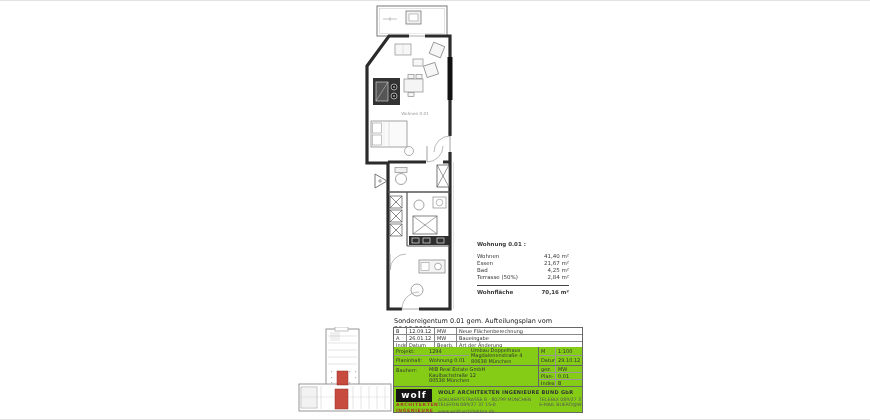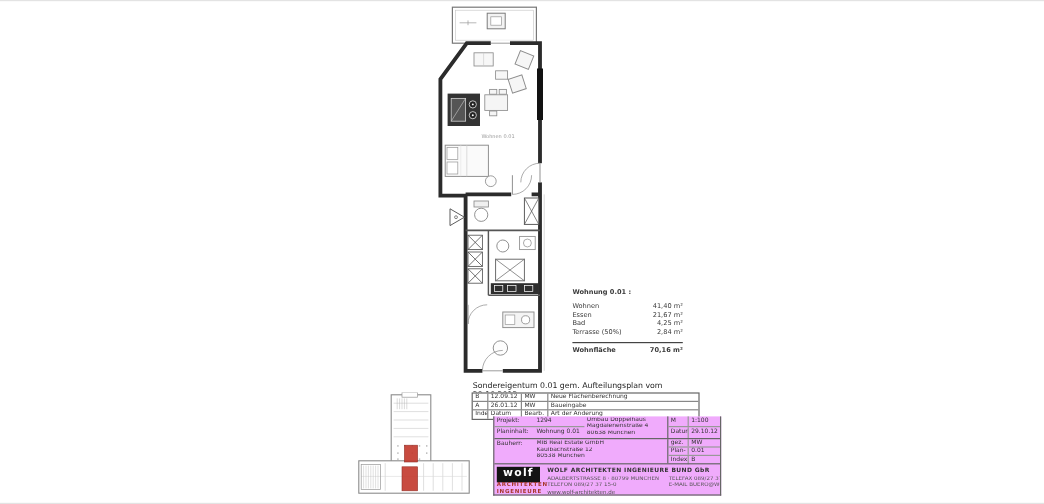--- a/index.html
+++ b/index.html
@@ -23,21 +23,21 @@
   .rev-table{position:absolute;left:393px;top:326px;width:190px;border:1px solid #666;
              display:grid;grid-template-columns:13px 28px 22px 1fr;box-sizing:border-box;
              font-size:5px;color:#333;background:#fff;}
   .rev-cell{height:7px;line-height:7px;padding:0 2px;border-right:1px solid #888;border-bottom:1px solid #888;
             overflow:hidden;white-space:nowrap;box-sizing:border-box;}
   .rev-cell.last{border-right:none;}
   .rev-cell.hdr{border-bottom:none;}
 
   
   .tb{position:absolute;left:393px;top:346px;width:190px;height:66px;border:1px solid #666;border-top:none;
-      box-sizing:border-box;background:#f0abfc;display:flex;flex-direction:column;font-size:5px;color:#333;margin-left:18px;}
+      box-sizing:border-box;background:#84cc16;display:flex;flex-direction:column;font-size:5px;color:#333;}
   .tb-sec{display:flex;border-top:1px solid #666;box-sizing:border-box;}
   .tb-sec:first-child{border-top:none;}
   .sec-a{height:18px;}
   .sec-b{height:21px;}
   .sec-logo{height:27px;}
   .lblcol{width:33px;box-sizing:border-box;}
   .valcol{width:42px;box-sizing:border-box;}
   .cell9{height:9px;line-height:9px;padding:0 2px;box-sizing:border-box;overflow:hidden;white-space:nowrap;}
   .cb{border-bottom:1px solid #999;}
   .addrcol{flex:1;padding:1px 2px;font-size:5px;line-height:5.4px;overflow:hidden;}

